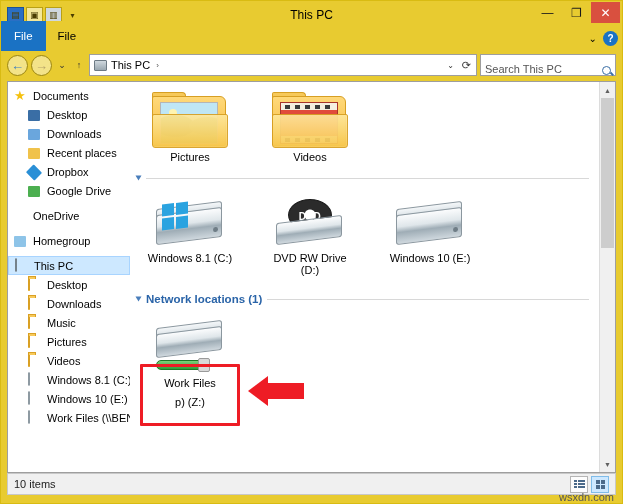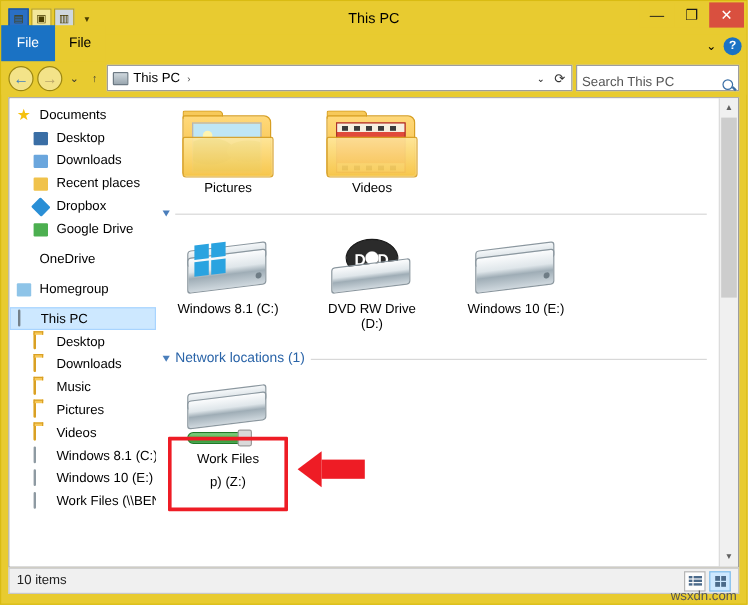--- a/index.html
+++ b/index.html
@@ -408,21 +408,21 @@
   .win-logo div { background: #2aa3e0; }
   .dvd-disc {
     position: absolute; left: 14px; top: 2px;
     width: 44px; height: 32px;
     background: radial-gradient(circle at 50% 50%, #ffffff 0 5px, #2b2b2b 6px 100%);
     border-radius: 50%;
     border: 1px solid #1a1a1a;
     display: flex; align-items: center; justify-content: center;
   }
   .dvd-text {
-    color: #fff; font-size: 13px; font-weight: bold; letter-spacing: 0.5px;
+    color: #fff; font-size: 10px; font-weight: bold; letter-spacing: 0.5px;
     margin-top: 2px;
   }
   .net-drive {
     width: 72px; height: 52px;
     position: relative;
   }
   .nd-pipe {
     position: absolute; left: 2px; bottom: 4px;
     width: 50px; height: 10px;
     background: linear-gradient(#7ed17a,#2f9e38);
@@ -710,21 +710,21 @@
             <div class="drive">
               <div class="drv-top"></div>
               <div class="drv-body"></div>
               <div class="drv-led"></div>
             </div>
           </div>
           <div class="label">Windows 10 (E:)</div>
         </div>
       </div>
 
-      <div class="grp-row" style="margin-top:14px;">
+      <div class="grp-row" style="margin-top:14px;font-weight:bold;">
         <span class="grp-tri"></span>
         <span class="grp-label">Network locations (1)</span>
         <span class="grp-line"></span>
       </div>
       <div class="tiles" style="margin-top:8px;">
         <div class="tile">
           <div class="icon-box">
             <div class="net-drive">
               <div class="drv-top" style="top:2px;"></div>
               <div class="drv-body" style="top:8px;height:24px;"></div>

